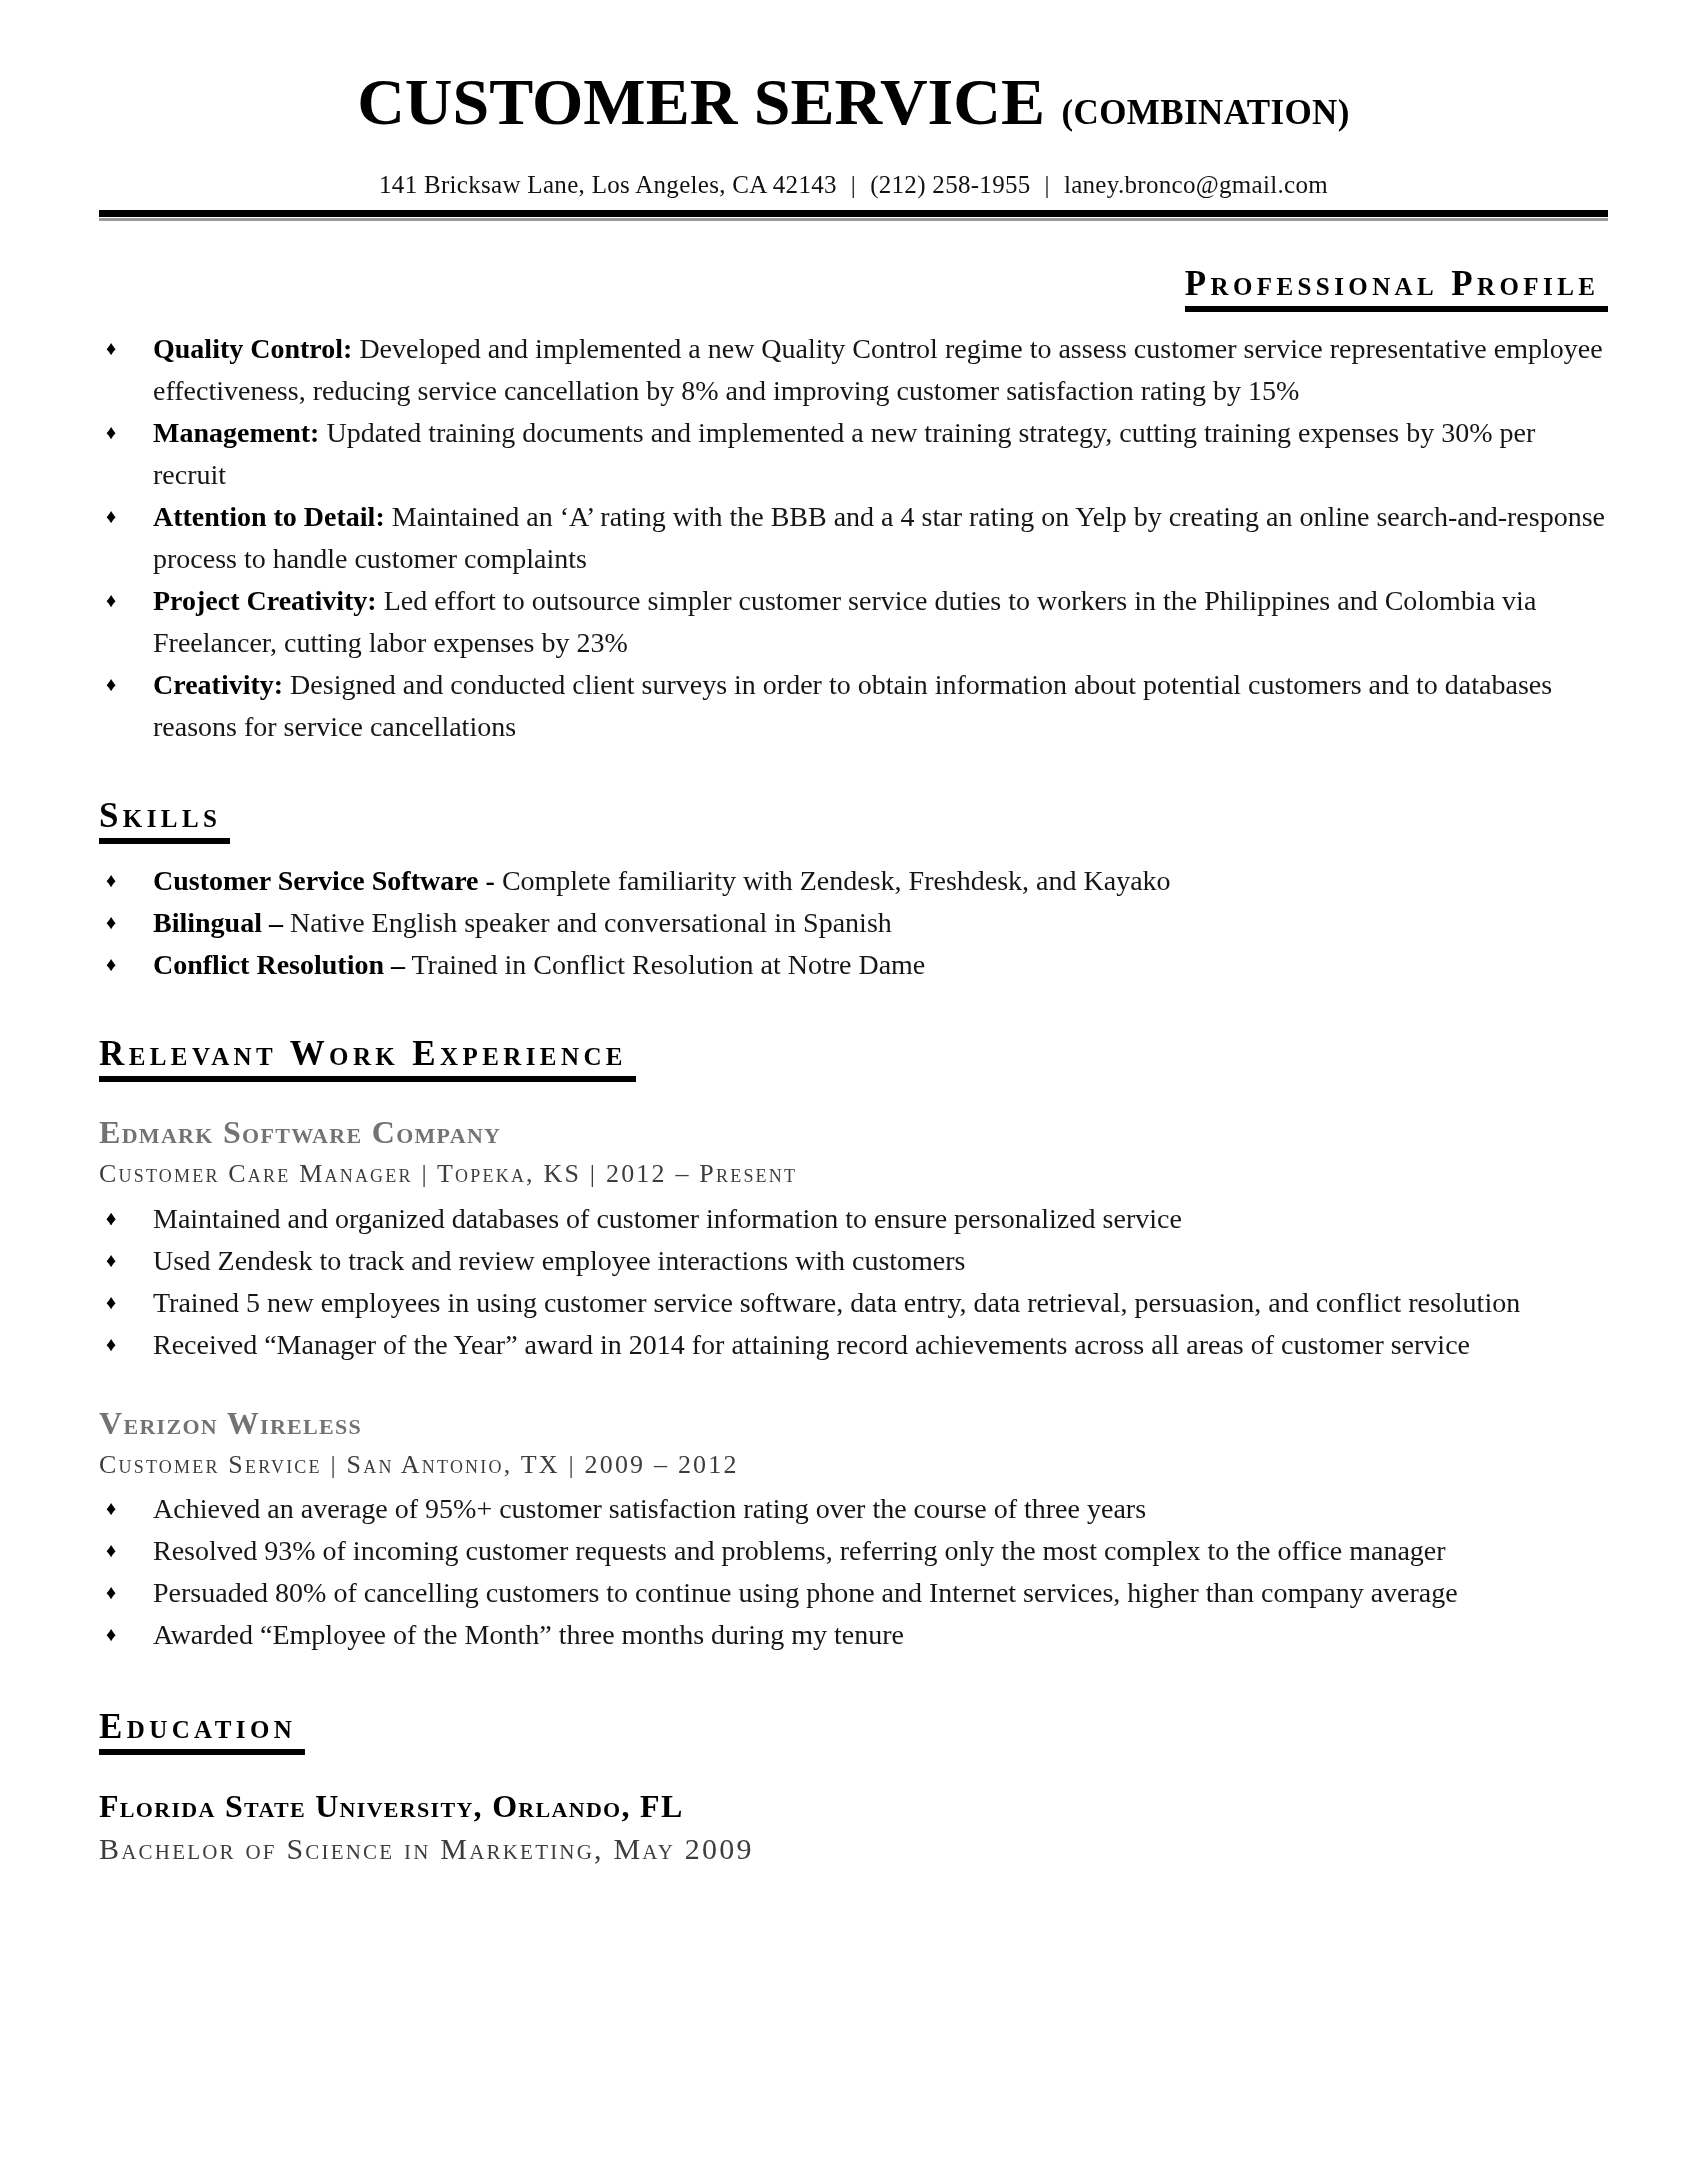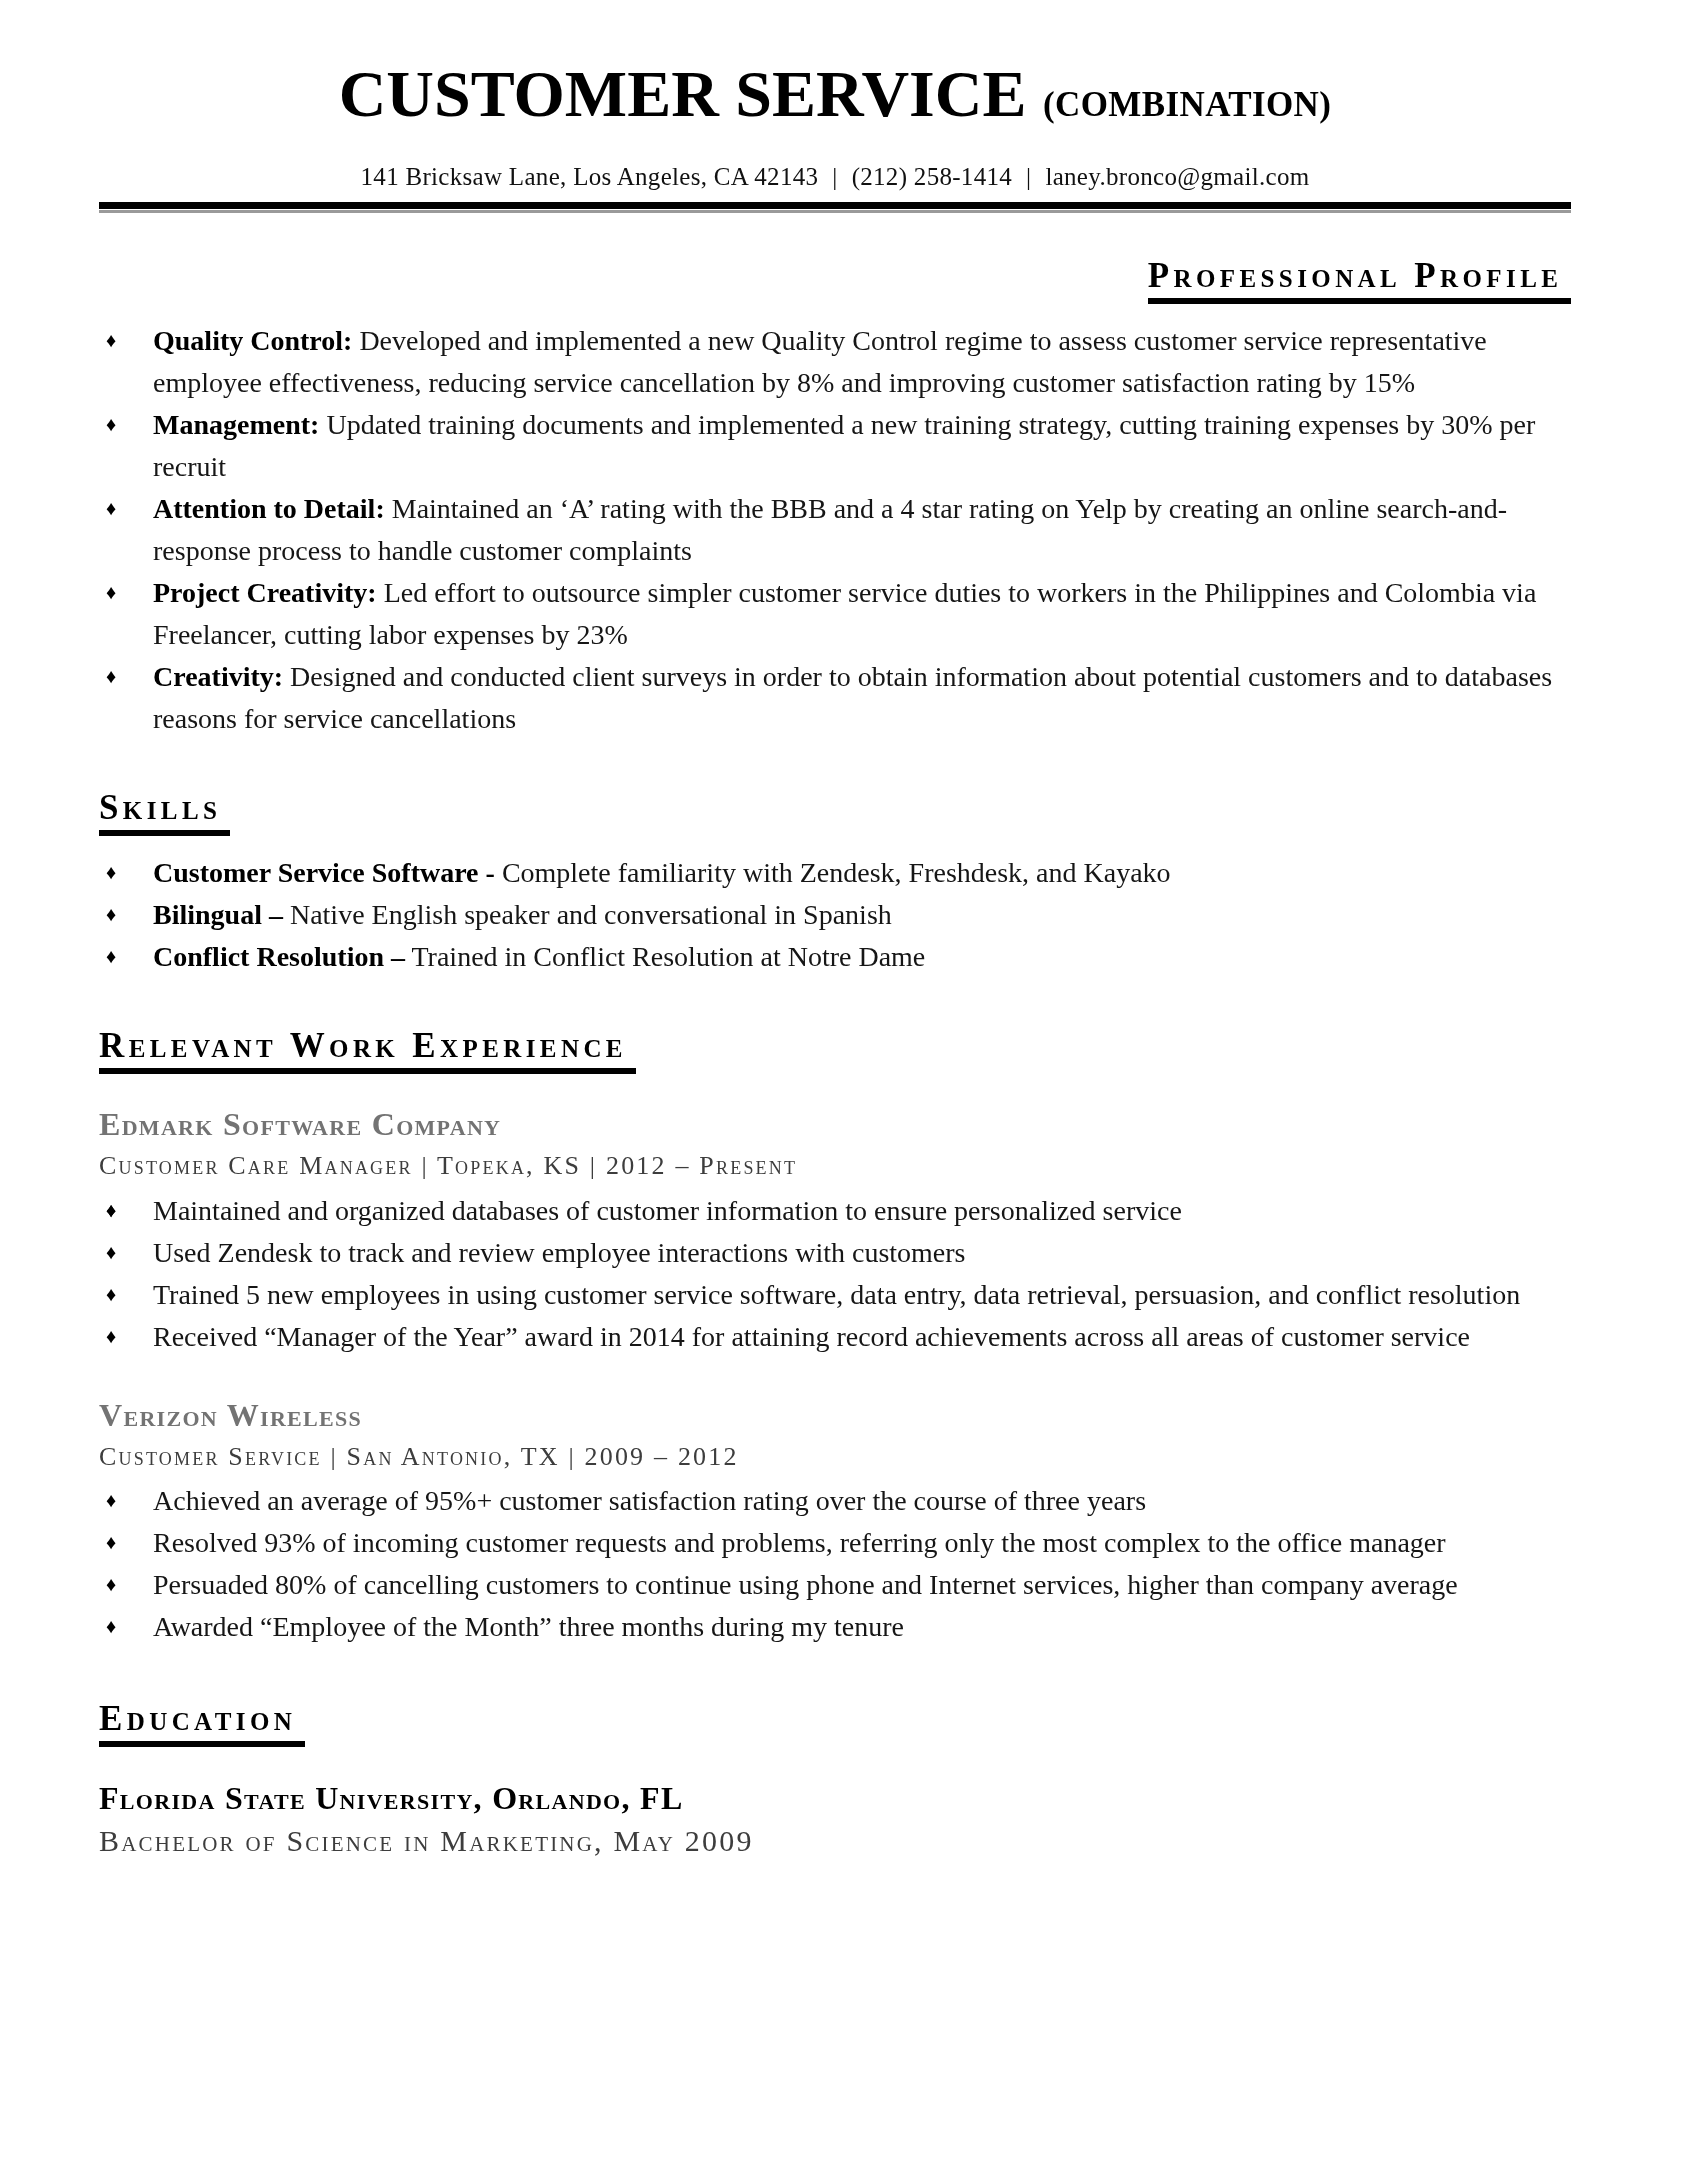--- a/index.html
+++ b/index.html
@@ -1,23 +1,23 @@
 <!DOCTYPE html>
 <html style="font-size:14px"><head>
 <meta charset="utf-8">
 <style>
   html,body{margin:0;padding:0;background:#ffffff;}
   .page{
     position:relative;
     width:1687px;
     height:2021px;
-    margin:0 auto;
+    margin:8px auto;
     background:#ffffff;
     box-sizing:border-box;
-    padding:59px 116px 0 99px;
+    padding:59px 79px 0 99px;
     font-family:"Liberation Serif","DejaVu Serif",serif;
     color:#161616;
     overflow:hidden;
   }
   
   .hdr{text-align:center;}
   .title{
     margin:0;
     font-size:66px;
     line-height:1.05;
@@ -124,21 +124,21 @@
   }
 </style>
 </head>
 <body>
 
 <div class="page">
 
   <div class="hdr">
     <h1 class="title"><span>CUSTOMER SERVICE</span> <span class="sub">(COMBINATION)</span></h1>
     <div class="contact">
-      <span>141 Bricksaw Lane, Los Angeles, CA 42143</span><span class="sep">|</span><span>(212) 258-1414</span><span class="sep">|</span><span>laney.bronco@gmail.com</span>
+      <span>141 Bricksaw Lane, Los Angeles, CA 42143</span><span class="sep">|</span><span>(212) 258-1955</span><span class="sep">|</span><span>laney.bronco@gmail.com</span>
     </div>
     <div class="rule">
       <div class="r1"></div>
       <div class="r2"></div>
     </div>
   </div>
 
   <section>
     <h2 class="sec-head first"><span class="u">Professional Profile</span></h2>
     <ul class="bullets">

